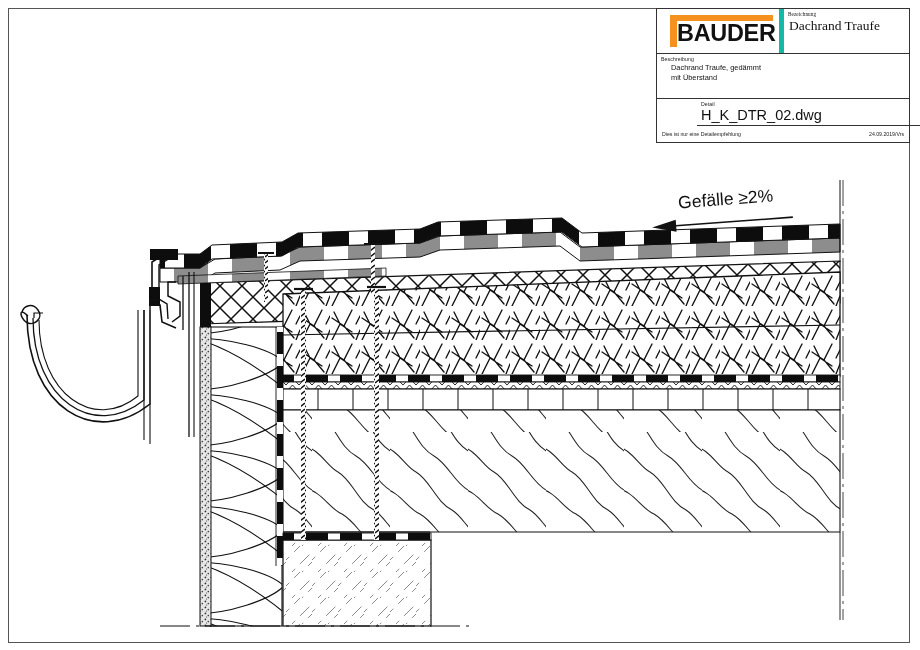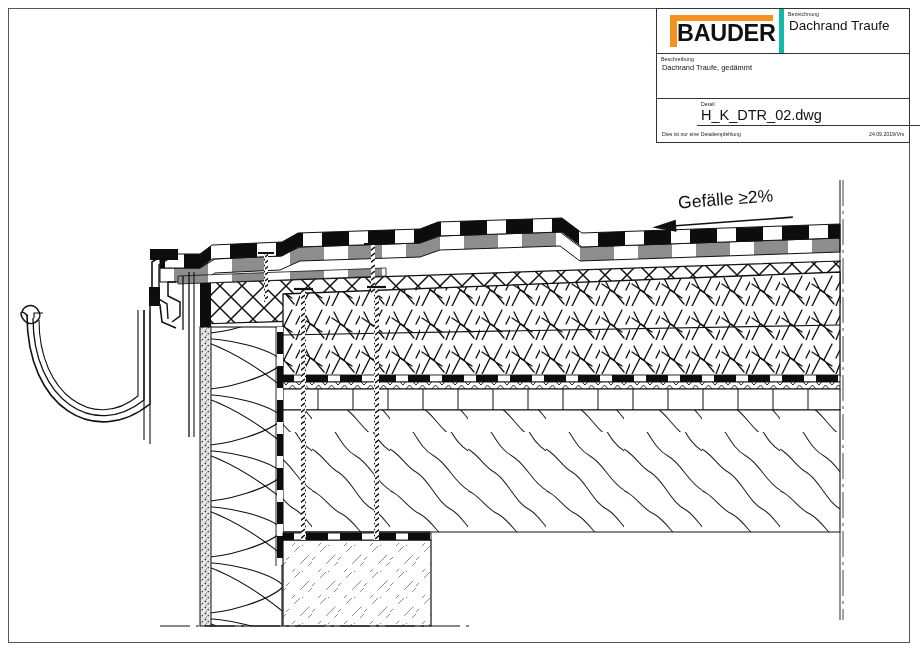--- a/index.html
+++ b/index.html
@@ -15,36 +15,36 @@
   #titleblock{position:absolute;left:656px;top:8px;width:254px;height:135px;
               border:1px solid #333;box-sizing:border-box;background:#fff;}
   .tb-row{position:absolute;left:0;box-sizing:border-box;width:100%;}
   #tb-r1{top:0;height:45px;border-bottom:1px solid #333;}
   #tb-r2{top:45px;height:45px;border-bottom:1px solid #333;}
   #tb-r3{top:90px;height:27px;border-bottom:1px solid #333;margin-left:40px;}
   #tb-r4{top:117px;height:16px;}
 
   #logo-cell{position:absolute;left:0;top:0;width:127px;height:100%;
              border-right:5px solid #14b8a6;box-sizing:border-box;}
-  #name-cell{position:absolute;left:127px;top:0;right:0;height:100%;box-sizing:border-box;}
+  #name-cell{position:absolute;left:127px;top:0;right:0;height:100%;box-sizing:border-box;font-family:Liberation Serif, serif;}
 
   
   #logo{position:absolute;left:13px;top:6px;width:103px;height:32px;}
   #logo-bracket-top{position:absolute;left:0;top:0;width:103px;height:6px;background:#F5911E;}
   #logo-bracket-left{position:absolute;left:0;top:0;width:7px;height:32px;background:#F5911E;}
   #logo-text{position:absolute;left:8px;top:6px;width:95px;height:26px;
              font-family:"Liberation Sans",sans-serif;font-weight:bold;
              font-size:23px;line-height:25px;letter-spacing:-0.3px;
              color:#111;text-align:center;
              transform:scaleX(1.02);}
 
   .tb-label{font-size:5.2px;line-height:6px;color:#222;padding:2px 4px 0 4px;
             letter-spacing:.1px;}
   .tb-big{font-size:13.5px;line-height:15px;color:#111;padding:1px 5px 0 5px;}
-  .tb-desc{font-size:7.4px;line-height:9.2px;color:#111;padding:1px 5px 0 5px;}
+  .tb-desc{font-size:7.4px;line-height:9.2px;color:#111;padding:1px 5px 0 5px;margin-left:9px;}
   .tb-detail{font-size:14.5px;line-height:16px;color:#111;padding:0 5px 0 4px;}
   #tb-foot{display:flex;justify-content:space-between;align-items:center;
            height:100%;padding:0 5px;font-size:5.2px;color:#222;}
 
   
   #dwg{position:absolute;left:0;top:0;width:920px;height:650px;}
 
   
   #slope{position:absolute;left:645px;top:192px;width:160px;height:40px;
          transform:rotate(-4.2deg);transform-origin:50% 50%;}
@@ -289,20 +289,21 @@
       </div>
       <div id="name-cell">
         <div class="tb-label">Bezeichnung</div>
         <div class="tb-big">Dachrand Traufe</div>
       </div>
     </div>
 
     <div class="tb-row" id="tb-r2">
       <div class="tb-label">Beschreibung</div>
       <div class="tb-desc">Dachrand Traufe, gedämmt</div>
+      <div class="tb-desc">mit Überstand</div>
     </div>
 
     <div class="tb-row" id="tb-r3">
       <div class="tb-label">Detail</div>
       <div class="tb-detail">H_K_DTR_02.dwg</div>
     </div>
 
     <div class="tb-row" id="tb-r4">
       <div id="tb-foot">
         <span>Dies ist nur eine Detailempfehlung</span>

